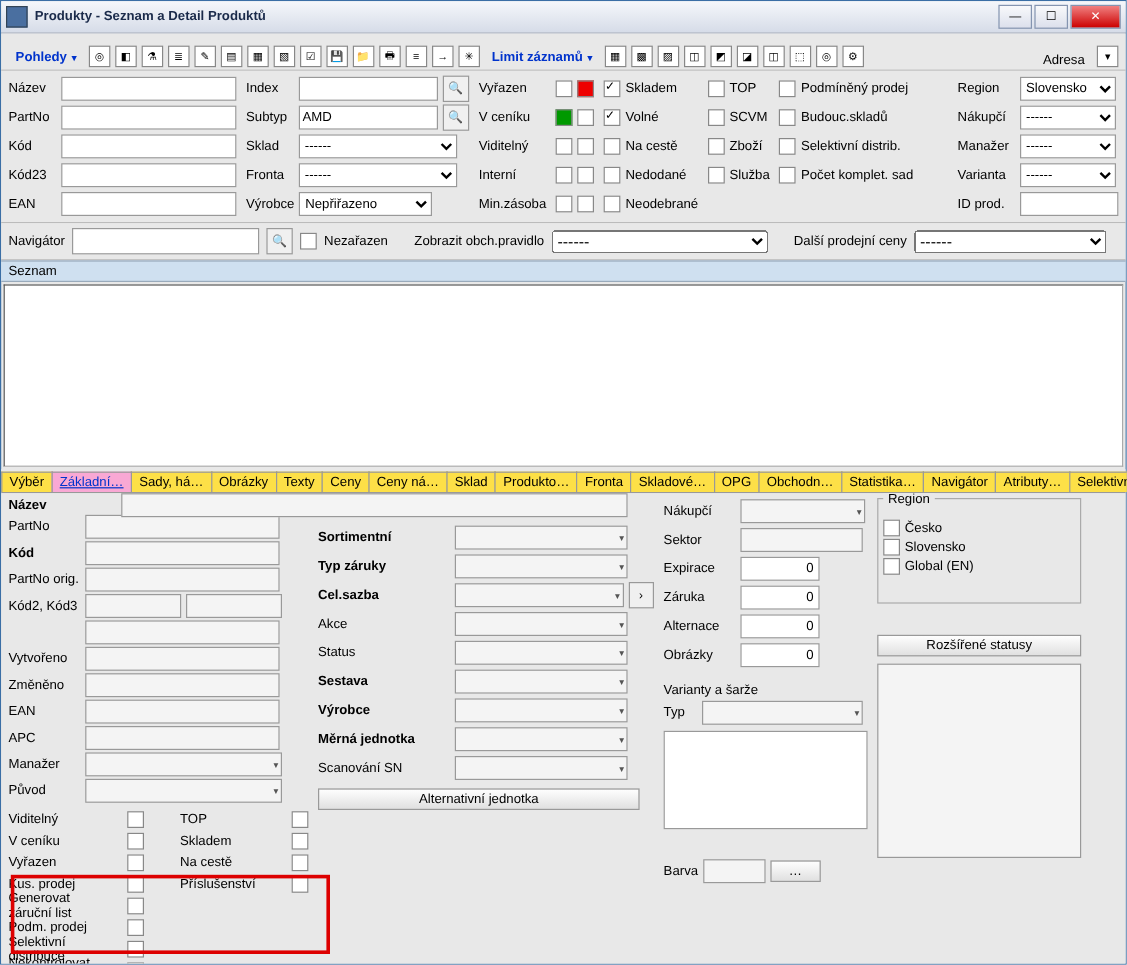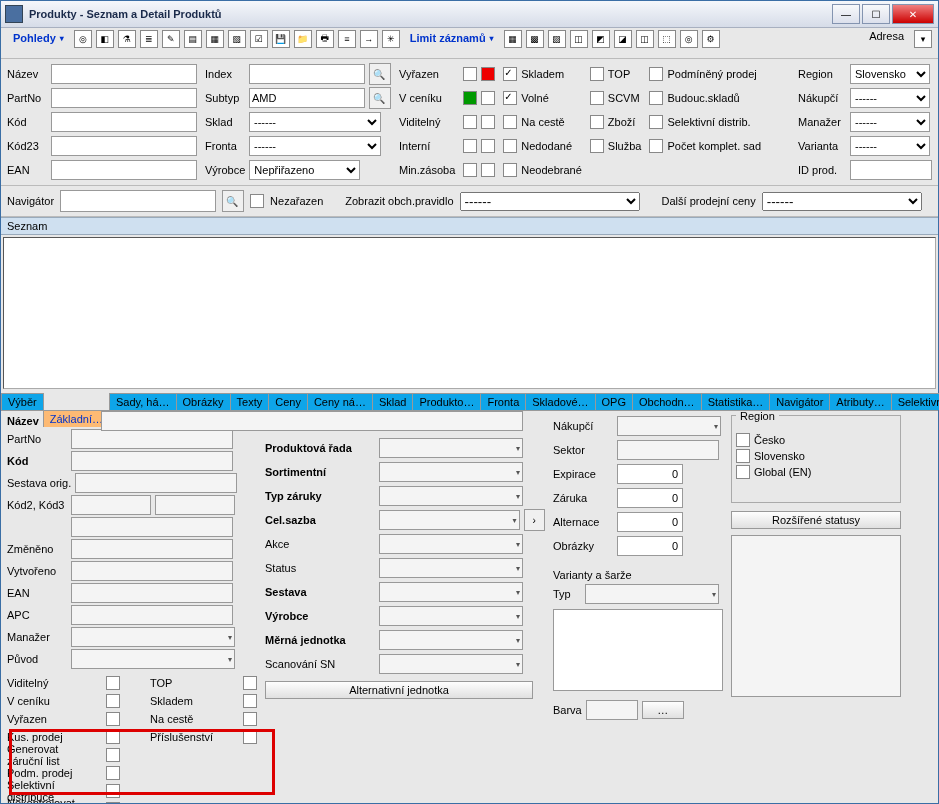--- a/index.html
+++ b/index.html
@@ -3,43 +3,43 @@
 <meta charset="utf-8">
 <style>
   html,body{margin:0;padding:0;font-family:Tahoma,Arial,sans-serif;font-size:11px;color:#000;background:#fff}
   .window{width:939px;height:804px;border:1px solid #3a6ea5;background:#e8e8e8;box-sizing:border-box;display:flex;flex-direction:column}
   .titlebar{height:26px;background:linear-gradient(#f5f7fb,#d6dce8);display:flex;align-items:center;padding:0 4px;border-bottom:1px solid #a8b0c0}
   .titlebar .appicon{width:16px;height:16px;background:#4a6fa0;margin-right:6px;border:1px solid #345}
   .titlebar .title{flex:1;color:#1a2a4a;font-weight:bold}
   .winbtns{display:flex;gap:2px}
   .winbtn{width:26px;height:18px;border:1px solid #8494b0;background:linear-gradient(#f8f9fb,#dce0ec);font-size:10px;display:flex;align-items:center;justify-content:center}
   .winbtn.close{background:linear-gradient(#f08080,#c00);color:#fff;width:40px}
-  .toolbar{height:26px;background:#e8e8e8;border-bottom:1px solid #bbb;display:flex;align-items:flex-start;padding:2px 6px;gap:4px}
+  .toolbar{height:26px;background:#e8e8e8;border-bottom:1px solid #bbb;display:flex;align-items:flex-end;padding:2px 6px;gap:4px}
   .toolbar .drop{color:#0033cc;font-weight:bold;padding:2px 6px;display:flex;align-items:center;gap:2px}
   .toolbar .drop::after{content:"▾";font-size:8px;margin-left:2px}
   .tbicon{width:16px;height:16px;border:1px solid #888;background:#fff;font-size:9px;display:flex;align-items:center;justify-content:center}
   .toolbar .addr{margin-left:auto;padding:0 6px}
   .filter{background:#e8e8e8;padding:4px 6px;display:flex;gap:8px;border-bottom:1px solid #bbb}
   .filter input[type=text]{border:1px solid #999;height:18px;padding:0 2px;font-family:inherit;font-size:11px;background:#fff}
   .filter select,.mainarea select{border:1px solid #999;height:20px;font-family:inherit;font-size:11px;background:#fff}
   .lbl{display:inline-block;min-width:40px}
   .searchbtn{width:20px;height:20px;border:1px solid #999;background:#f0f0f0;display:inline-flex;align-items:center;justify-content:center;font-size:10px}
   .col{display:flex;flex-direction:column;gap:2px}
   .row{display:flex;align-items:center;gap:4px;height:22px}
   .tri{width:12px;height:12px;border:1px solid #888;display:inline-block;background:#fff}
   .tri.red{background:#e00}
   .tri.grn{background:#090}
   .cbx{width:12px;height:12px;border:1px solid #888;background:#fff;display:inline-block}
   .cbx.ck::after{content:"✓";font-size:10px;position:relative;top:-2px;color:#000}
   .filter2{background:#e8e8e8;padding:4px 6px;display:flex;align-items:center;gap:6px;border-bottom:1px solid #bbb}
   .sectionhdr{background:#cfe0f0;border-top:1px solid #9ab;border-bottom:1px solid #9ab;padding:2px 6px;font-size:11px}
   .gridarea{flex:0 0 150px;background:#fff;border:1px inset #aaa;margin:2px}
   .tabs{display:flex;border-bottom:1px solid #999;background:#e8e8e8;padding-top:2px}
-  .tab{border:1px solid #999;border-bottom:none;padding:2px 6px;margin-right:-1px;background:#0ea5e9;font-size:11px;white-space:nowrap}
-  .tab.active{background:#fdba74;color:#0033cc;position:relative;top:17px}
+  .tab{border:1px solid #999;border-bottom:none;padding:2px 6px;margin-right:-1px;background:#fde047;font-size:11px;white-space:nowrap}
+  .tab.active{background:#f9a8d4;color:#0033cc;text-decoration:underline;position:relative;top:0}
   .mainarea{flex:1;background:#e8e8e8;padding:4px 6px;display:flex;gap:8px;overflow:hidden}
   .mcol{display:flex;flex-direction:column;gap:2px}
   .mrow{display:flex;align-items:center;gap:4px;height:22px}
   .mlbl{min-width:60px}
   .minput{border:1px solid #999;height:18px;background:#f4f4f4}
   .mcombo{border:1px solid #999;height:18px;background:#f4f4f4;display:flex;align-items:center;justify-content:flex-end;padding-right:2px;font-size:8px}
   .mcombo::after{content:"▾";color:#555}
   .bold{font-weight:bold}
   .num{border:1px solid #999;height:18px;background:#fff;width:60px;text-align:right;padding-right:4px;line-height:18px;font-size:11px}
   .grp{border:1px solid #aaa;padding:4px;background:#e8e8e8}
@@ -316,38 +316,38 @@
         </div>
       <div class="mrow">
           <span class="mlbl">PartNo</span>
           <div class="minput" style="width:160px"></div>
         </div>
       <div class="mrow">
           <span class="mlbl bold">Kód</span>
           <div class="minput" style="width:160px"></div>
         </div>
       <div class="mrow">
-          <span class="mlbl">Sestava orig.</span>
+          <span class="mlbl">PartNo orig.</span>
           <div class="minput" style="width:160px"></div>
         </div>
       <div class="mrow">
           <span class="mlbl">Kód2, Kód3</span>
           <div class="minput" style="width:78px"></div>
           <div class="minput" style="width:78px"></div>
         </div>
       <div class="mrow">
           <span class="mlbl"></span>
           <div class="minput" style="width:160px"></div>
         </div>
       <div class="mrow">
+          <span class="mlbl">Vytvořeno</span>
+          <div class="minput" style="width:160px"></div>
+        </div>
+      <div class="mrow">
           <span class="mlbl">Změněno</span>
-          <div class="minput" style="width:160px"></div>
-        </div>
-      <div class="mrow">
-          <span class="mlbl">Vytvořeno</span>
           <div class="minput" style="width:160px"></div>
         </div>
       <div class="mrow">
           <span class="mlbl">EAN</span>
           <div class="minput" style="width:160px"></div>
         </div>
       <div class="mrow">
           <span class="mlbl">APC</span>
           <div class="minput" style="width:160px"></div>
         </div>
@@ -439,24 +439,20 @@
             </div>
           <div class="mrow" style="height:16px">
               <span class="cbx"></span>
             </div>
         </div>
       </div>
     </div>
 
     <div class="mcol" style="width:280px;margin-top:22px">
       <div class="mrow">
-          <span class="mlbl bold" style="min-width:110px">Produktová řada</span>
-          <div class="mcombo" style="width:140px"></div>
-        </div>
-      <div class="mrow">
           <span class="mlbl bold" style="min-width:110px">Sortimentní</span>
           <div class="mcombo" style="width:140px"></div>
         </div>
       <div class="mrow">
           <span class="mlbl bold" style="min-width:110px">Typ záruky</span>
           <div class="mcombo" style="width:140px"></div>
         </div>
       <div class="mrow">
           <span class="mlbl bold" style="min-width:110px">Cel.sazba</span>
           <div class="mcombo" style="width:140px"></div>
@@ -514,21 +510,21 @@
           <span class="mlbl">Obrázky</span>
           <div class="num">0</div>
         </div>
 
       <div style="margin-top:10px">Varianty a šarže</div>
       <div class="mrow">
           <span class="mlbl" style="min-width:28px">Typ</span>
           <div class="mcombo" style="width:130px"></div>
         </div>
       <div class="listbox" style="margin-top:2px"></div>
-      <div class="mrow" style="margin-top:6px">
+      <div class="mrow" style="margin-top:22px">
         <span>Barva</span>
         <div class="minput" style="width:50px"></div>
         <div class="btn" style="width:24px">…</div>
       </div>
     </div>
 
     <div class="mcol" style="width:170px">
       <div class="grp" style="height:78px;margin-top:0">
         <span class="ghdr">Region</span>
         <div class="mrow" style="height:16px">
@@ -537,19 +533,19 @@
           </div>
         <div class="mrow" style="height:16px">
             <span class="cbx"></span>
             <span>Slovensko</span>
           </div>
         <div class="mrow" style="height:16px">
             <span class="cbx"></span>
             <span>Global (EN)</span>
           </div>
       </div>
-      <div class="btn" style="margin-top:6px">Rozšířené statusy</div>
+      <div class="btn" style="margin-top:24px">Rozšířené statusy</div>
       <div class="minput" style="height:160px;margin-top:4px"></div>
     </div>
   </div>
 
   <div class="redbox" style="left:8px;top:728px;width:260px;height:60px"></div>
 </div>
 
 </body></html>

